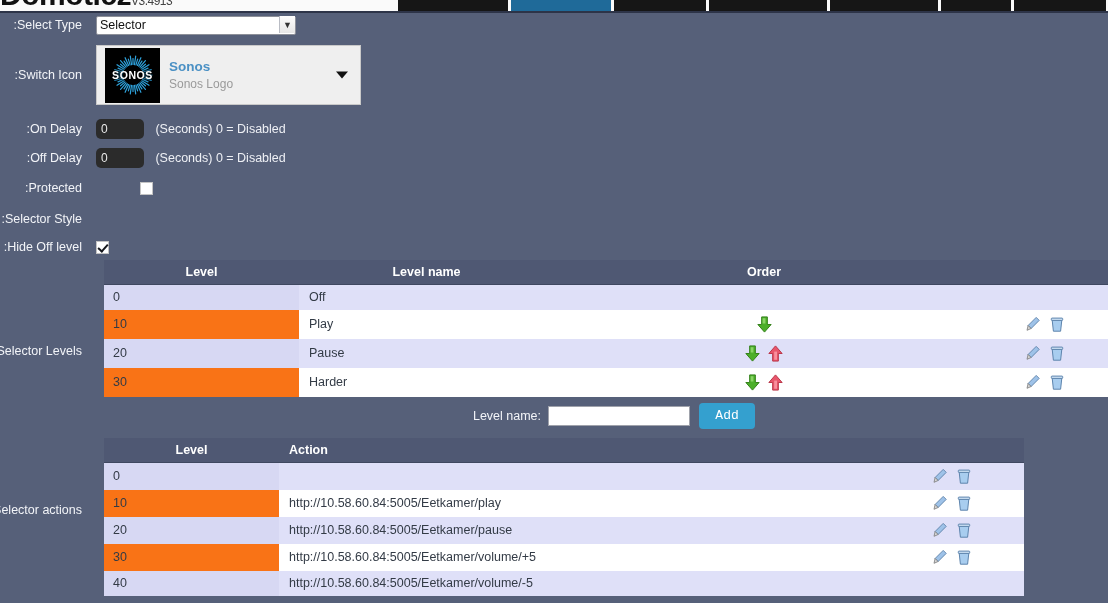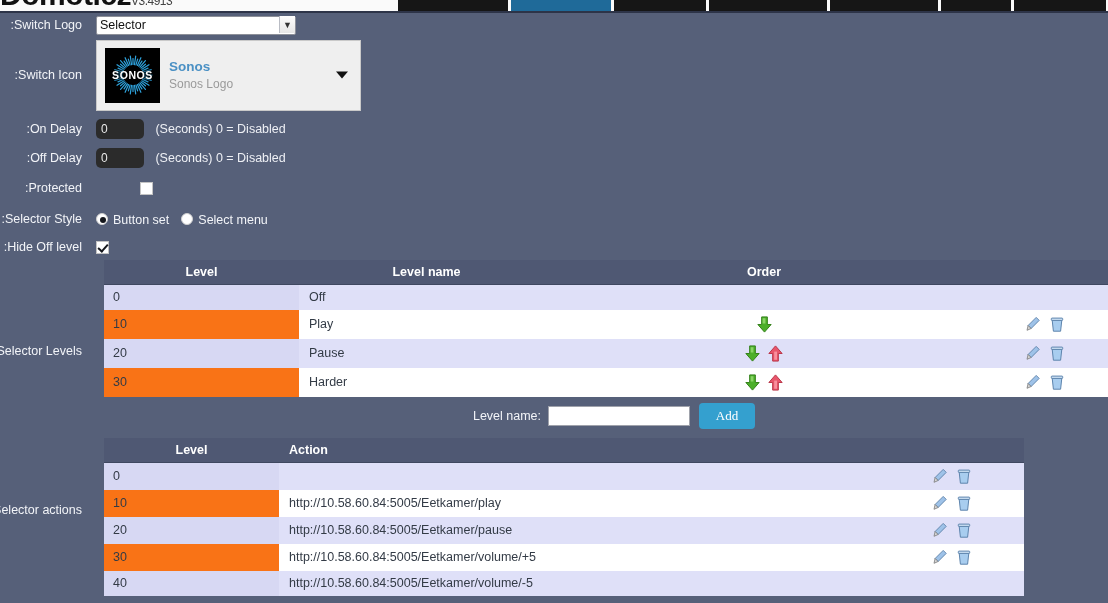--- a/index.html
+++ b/index.html
@@ -58,21 +58,21 @@
   .selarrow {
     position: absolute; right: 1px; top: 1px; width: 16px; height: 17px;
     background: linear-gradient(#fdfdfd,#e6e6e6);
     border-left: 1px solid #b9bcc4;
     display: flex; align-items: center; justify-content: center;
     pointer-events: none; font-size: 9px; color: #333;
   }
 
   
   .iconpicker {
-    width: 265px; height: 71px; background: #efefef;
+    width: 265px; height: 60px; background: #efefef;
     border: 1px solid #c9c9c9;
     display: flex; align-items: center; padding: 0 8px;
     position: relative;
   }
   .sonoslogo {
     width: 55px; height: 55px; background: #000;
     position: relative; flex: 0 0 55px; overflow: hidden;
   }
   .sonoslogo .burst {
     position: absolute; left: 50%; top: 50%;
@@ -158,21 +158,21 @@
   .addbar { display: flex; align-items: center; padding: 6px 0 6px 8px; justify-content: center; }
   .addbar .cap { color: #f2f4f8; font-size: 12.5px; margin-right: 7px; }
   input.lname {
     width: 142px; height: 20px; border: 1px solid #9fa2ab;
     background: #fff; font-size: 12.5px; padding: 0 4px;
     font-family: "Liberation Sans", sans-serif;
   }
   button.addbtn {
     margin-left: 9px; height: 26px; min-width: 56px;
     background: #34a0cf; border: none; border-radius: 4px;
-    color: #fff; font-size: 13px; font-family: Liberation Serif, serif;
+    color: #fff; font-size: 13px; font-family: Liberation Mono, monospace;
     cursor: pointer;
   }
 
   .blockwrap { padding-left: 16px; }
 </style>
 </head>
 <body>
 
 <div id="root">
 
@@ -188,21 +188,21 @@
         <div class="tab" style="width: 108px;"></div>
         <div class="tab" style="width: 70px;"></div>
         <div class="tab" style="width: 92px;"></div>
       </div>
   </div>
   <div class="navline"></div>
 
   <div class="form">
 
     <div class="row" style="height:23px;">
-      <div class="lbl">Switch Logo:</div>
+      <div class="lbl">Select Type:</div>
       <div class="fld">
         <div class="selwrap">
           <select class="styled" id="switchTypeSelect"><option value="Selector">Selector</option><option value="On/Off">On/Off</option><option value="Dimmer">Dimmer</option><option value="Blinds">Blinds</option><option value="Push On Button">Push On Button</option><option value="Doorbell">Doorbell</option></select>
           <span class="selarrow">▼</span>
         </div>
       </div>
     </div>
 
     <div class="row" style="height:78px;">
       <div class="lbl">Switch Icon:</div>
@@ -289,21 +289,20 @@
 
     <div class="row" style="height:30px;gap:44px;">
       <div class="lbl">Protected:</div>
       <div class="fld">
         <span class="cbox" id="protectedBox"></span>
       </div>
     </div>
 
     <div class="row" style="height:31px;">
       <div class="lbl">Selector Style:</div>
-      <div class="fld" id="styleRadios"><span class="radio sel"></span><span class="rlabel">Button set</span><span class="radio"></span><span class="rlabel">Select menu</span></div>
     </div>
 
     <div class="row" style="height:26px;">
       <div class="lbl">Hide Off level:</div>
       <div class="fld">
         <span class="cbox checked" id="hideOffBox"></span>
       </div>
     </div>
 
     <div class="row" style="align-items:flex-start;">

